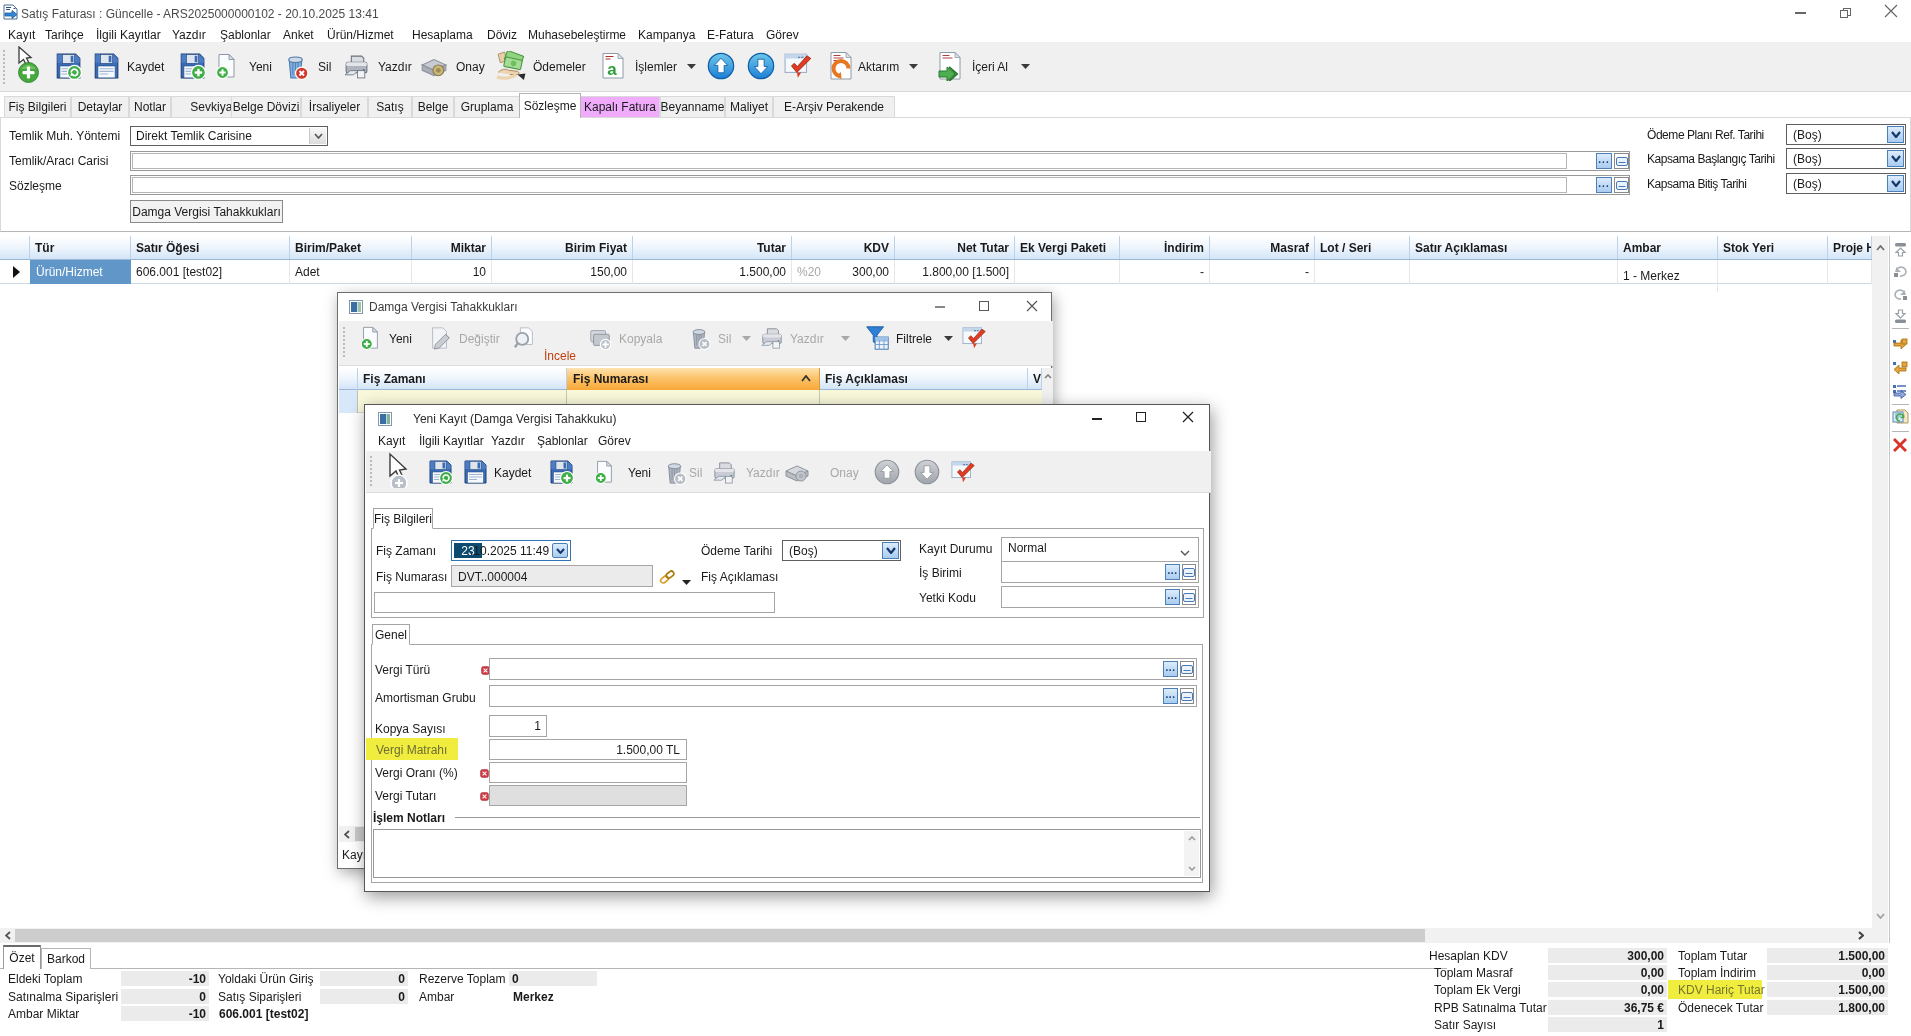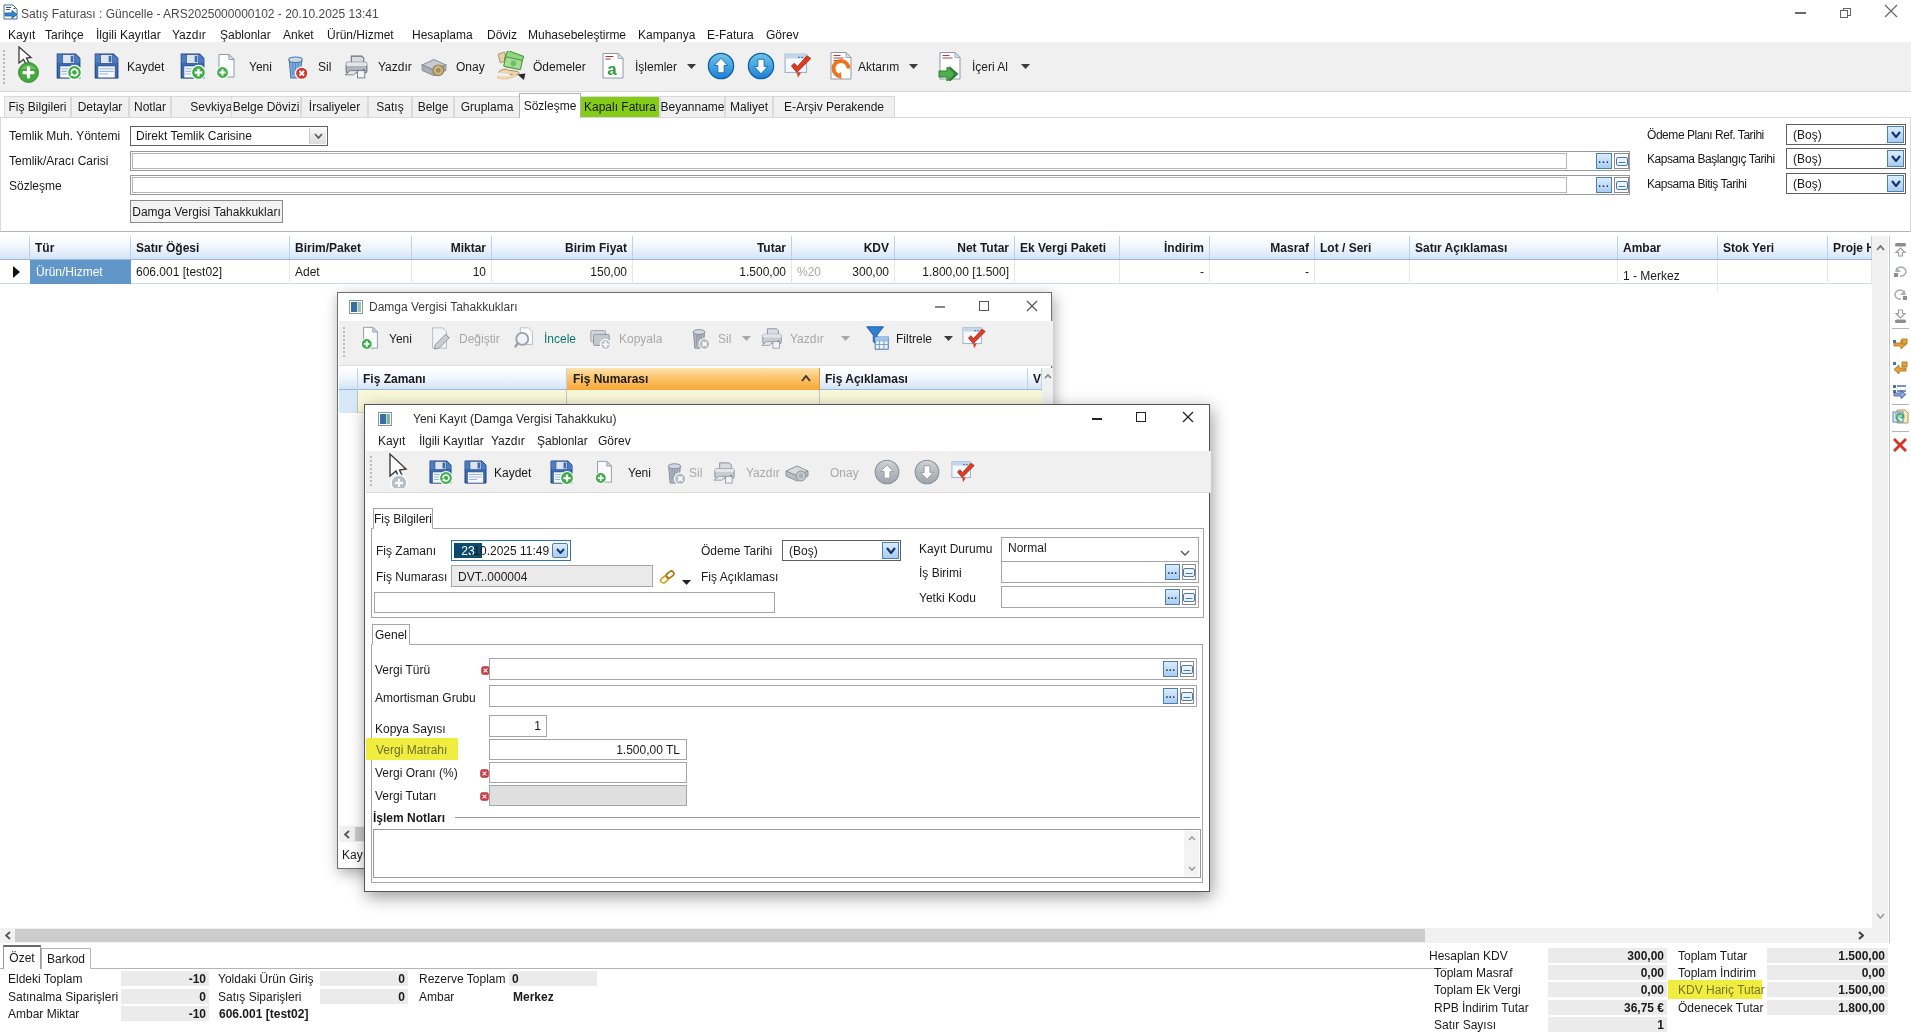--- a/index.html
+++ b/index.html
@@ -252,21 +252,21 @@
 <div class="a" style="left:0;top:25px;width:1911px;height:1px;background:#d9d9d9"></div>
 <div class="a ctr" style="left:4px;top:4px;width:67px;height:21px;background:#f0f0f0;border:1px solid #d9d9d9;border-bottom:none">Fiş Bilgileri</div>
 <div class="a ctr" style="left:71px;top:4px;width:58px;height:21px;background:#f0f0f0;border:1px solid #d9d9d9;border-bottom:none">Detaylar</div>
 <div class="a ctr" style="left:129px;top:4px;width:42px;height:21px;background:#f0f0f0;border:1px solid #d9d9d9;border-bottom:none">Notlar</div>
 <div class="a ctr" style="left:171px;top:4px;width:84px;height:21px;background:#f0f0f0;border:1px solid #d9d9d9;border-bottom:none">Sevkiyat</div>
 <div class="a ctr" style="left:231px;top:4px;width:70px;height:21px;background:#f0f0f0;border:1px solid #d9d9d9;border-bottom:none">Belge Dövizi</div>
 <div class="a ctr" style="left:301px;top:4px;width:67px;height:21px;background:#f0f0f0;border:1px solid #d9d9d9;border-bottom:none">İrsaliyeler</div>
 <div class="a ctr" style="left:368px;top:4px;width:44px;height:21px;background:#f0f0f0;border:1px solid #d9d9d9;border-bottom:none">Satış</div>
 <div class="a ctr" style="left:412px;top:4px;width:42px;height:21px;background:#f0f0f0;border:1px solid #d9d9d9;border-bottom:none">Belge</div>
 <div class="a ctr" style="left:454px;top:4px;width:66px;height:21px;background:#f0f0f0;border:1px solid #d9d9d9;border-bottom:none">Gruplama</div>
-<div class="a ctr" style="left:580px;top:4px;width:80px;height:21px;background:#84cc16;border:1px solid #d9d9d9;border-bottom:none">Kapalı Fatura</div>
+<div class="a ctr" style="left:580px;top:4px;width:80px;height:21px;background:#f0abfc;border:1px solid #d9d9d9;border-bottom:none">Kapalı Fatura</div>
 <div class="a ctr" style="left:660px;top:4px;width:65px;height:21px;background:#f0f0f0;border:1px solid #d9d9d9;border-bottom:none">Beyanname</div>
 <div class="a ctr" style="left:725px;top:4px;width:48px;height:21px;background:#f0f0f0;border:1px solid #d9d9d9;border-bottom:none">Maliyet</div>
 <div class="a ctr" style="left:773px;top:4px;width:122px;height:21px;background:#f0f0f0;border:1px solid #d9d9d9;border-bottom:none">E-Arşiv Perakende</div>
 <div class="a ctr" style="left:519px;top:1px;width:62px;height:25px;background:#fff;border:1px solid #b5b5b5;border-bottom:none;z-index:2">Sözleşme</div>
 </div>
 <div class="a" style="left:0;top:118px;width:1911px;height:114px;background:#fff;border-left:1px solid #d9d9d9;border-right:1px solid #d9d9d9;border-bottom:1px solid #b5b5b5">
 <div class="lbl" style="left:8px;top:11px">Temlik Muh. Yöntemi</div>
 <div class="combo" style="left:129px;top:8px;width:198px;height:20px">
 <div class="lbl" style="left:5px;top:2px">Direkt Temlik Carisine</div>
 <div class="a ctr" style="right:1px;top:1px;width:17px;height:16px;background:linear-gradient(#f8f8f8,#dcdcdc);border-left:1px solid #c8c8c8">
@@ -486,21 +486,21 @@
 <div class="a" style="left:1767px;top:5px;width:121px;height:15px;background:#ebebeb;display:flex;align-items:center;justify-content:flex-end;padding:0 3px;font-weight:bold">1.500,00</div>
 <div class="lbl" style="left:1434px;top:23px">Toplam Masraf</div>
 <div class="a" style="left:1548px;top:22px;width:119px;height:15px;background:#ebebeb;display:flex;align-items:center;justify-content:flex-end;padding:0 3px;font-weight:bold">0,00</div>
 <div class="lbl" style="left:1678px;top:23px">Toplam İndirim</div>
 <div class="a" style="left:1767px;top:22px;width:121px;height:15px;background:#ebebeb;display:flex;align-items:center;justify-content:flex-end;padding:0 3px;font-weight:bold">0,00</div>
 <div class="lbl" style="left:1434px;top:40px">Toplam Ek Vergi</div>
 <div class="a" style="left:1548px;top:39px;width:119px;height:15px;background:#ebebeb;display:flex;align-items:center;justify-content:flex-end;padding:0 3px;font-weight:bold">0,00</div>
 <div class="a" style="left:1668px;top:37px;width:94px;height:19px;background:#f0ed3f"></div>
 <div class="lbl" style="left:1678px;top:40px;color:#75752f">KDV Hariç Tutar</div>
 <div class="a" style="left:1767px;top:39px;width:121px;height:15px;background:#ebebeb;display:flex;align-items:center;justify-content:flex-end;padding:0 3px;font-weight:bold">1.500,00</div>
-<div class="lbl" style="left:1434px;top:58px">RPB İndirim Tutar</div>
+<div class="lbl" style="left:1434px;top:58px">RPB Satınalma Tutar</div>
 <div class="a" style="left:1548px;top:57px;width:119px;height:15px;background:#ebebeb;display:flex;align-items:center;justify-content:flex-end;padding:0 3px;font-weight:bold">36,75 €</div>
 <div class="lbl" style="left:1678px;top:58px">Ödenecek Tutar</div>
 <div class="a" style="left:1767px;top:57px;width:121px;height:15px;background:#ebebeb;display:flex;align-items:center;justify-content:flex-end;padding:0 3px;font-weight:bold">1.800,00</div>
 <div class="lbl" style="left:1434px;top:75px">Satır Sayısı</div>
 <div class="a" style="left:1548px;top:74px;width:119px;height:15px;background:#ebebeb;display:flex;align-items:center;justify-content:flex-end;padding:0 3px;font-weight:bold">1</div>
 </div>
 <div class="a" style="left:337px;top:292px;width:715px;height:577px;background:#fff;border:1px solid #6f6f6f;box-shadow:2px 4px 14px rgba(0,0,0,0.35)">
 <div class="a" style="left:11px;top:7px"><svg width="14" height="14" viewBox="0 0 14 14">
         <rect x="0.5" y="0.5" width="13" height="13" fill="#fff" stroke="#8296ac"></rect>
         <rect x="2" y="2" width="6" height="10" fill="#3b6ea5"></rect>
@@ -538,21 +538,21 @@
 <div class="lbl" style="left:120px;top:11px;color:#a8a8a8">Değiştir</div>
 <div class="ic" style="left:174px;top:5px;width:24px;height:24px">
         <svg width="24" height="24" viewBox="0 0 24 24">
           <g transform="scale(0.9230769230769231)">
             <path d="M8 2 H17 L21 6 V20 H8 Z" fill="#fbfcfe" stroke="#b4b9c2" stroke-width="1"></path>
             <circle cx="10" cy="14" r="6.5" fill="#eef1f5" stroke="#9aa0a8" stroke-width="2"></circle>
             <path d="M5.5 18.5 L2 23" stroke="#9aa0a8" stroke-width="2.5"></path>
           </g>
         </svg>
       </div>
-<div class="lbl" style="left:205px;top:11px;color:#0f766e">İncele</div>
+<div class="lbl" style="left:205px;top:28px;color:#c2410c">İncele</div>
 <div class="ic" style="left:249px;top:5px;width:24px;height:24px">
         <svg width="24" height="24" viewBox="0 0 24 24">
           <g transform="scale(0.9230769230769231)">
             <rect x="3" y="5" width="16" height="12" rx="1" fill="#d4d8de" stroke="#9aa0a8" stroke-width="1"></rect>
             <rect x="6" y="9" width="17" height="12" rx="1" fill="#c3c8cf" stroke="#8f949c" stroke-width="1"></rect>
             <circle cx="19" cy="20" r="5.5" fill="#b9bfc6" stroke="#fff" stroke-width="1.3"></circle>
             <rect x="15.6" y="19" width="7" height="2" fill="#fff"></rect>
             <rect x="18" y="16.6" width="2" height="7" fill="#fff"></rect>
           </g>
         </svg>

